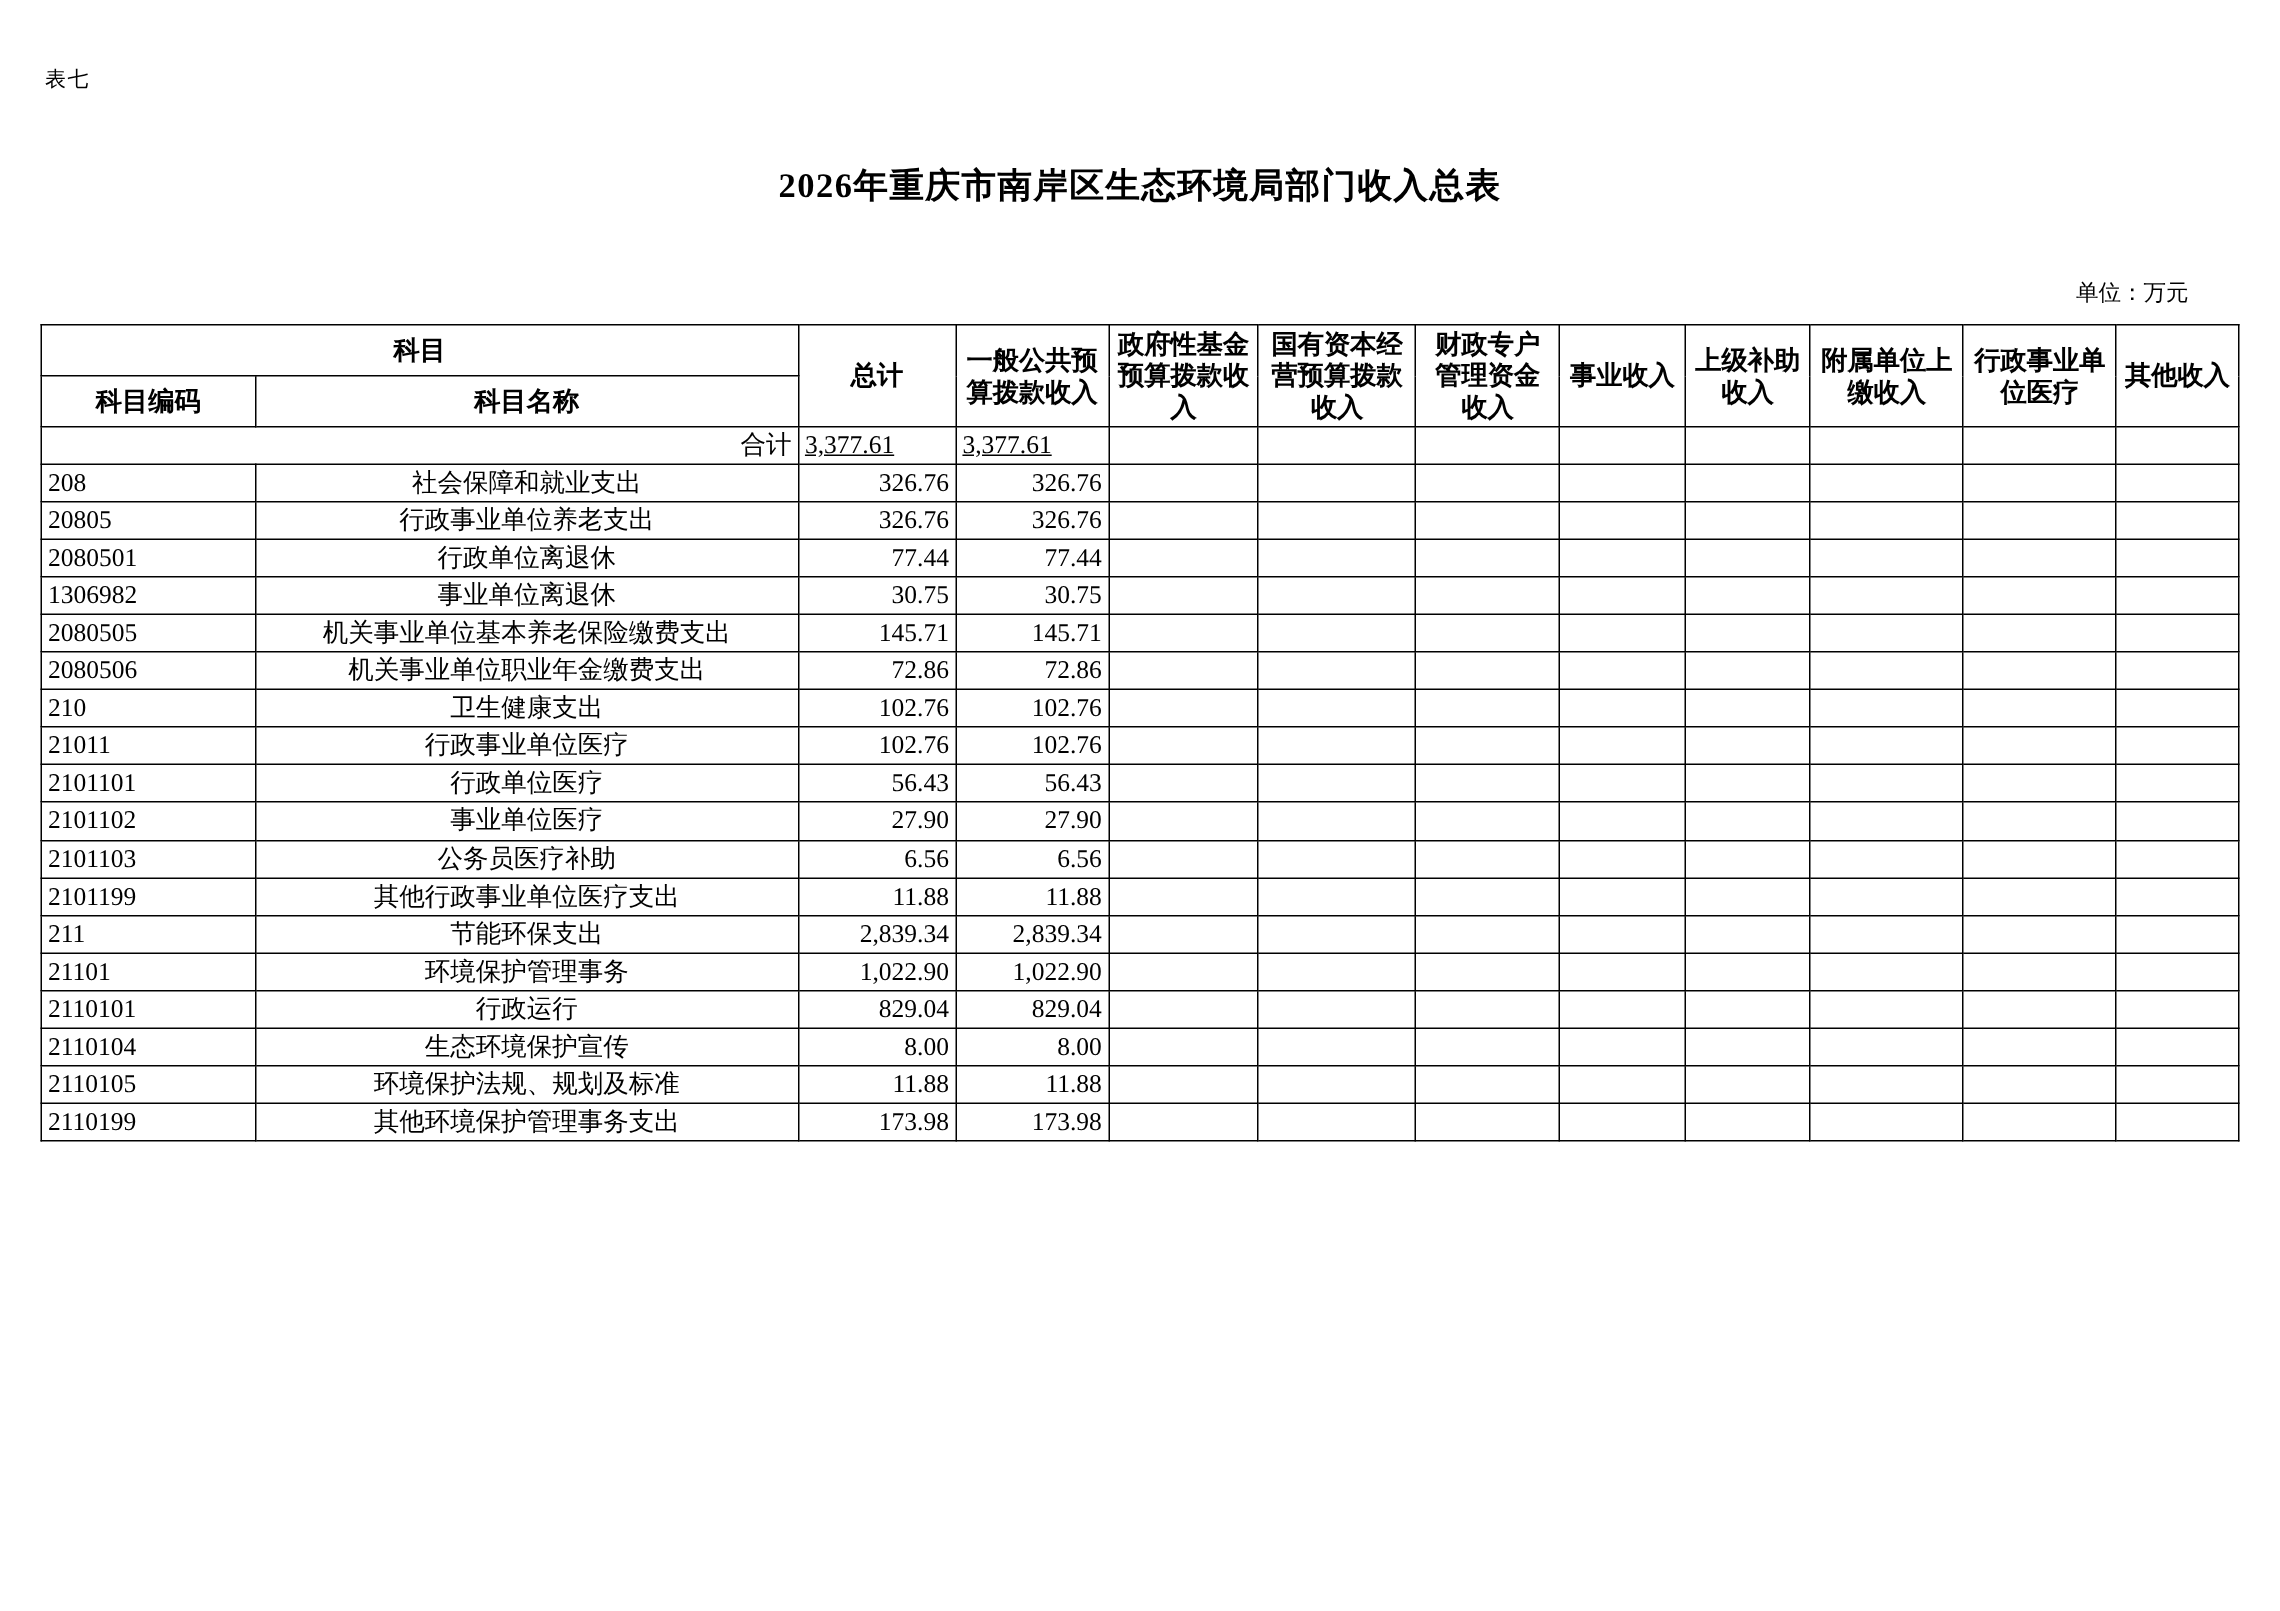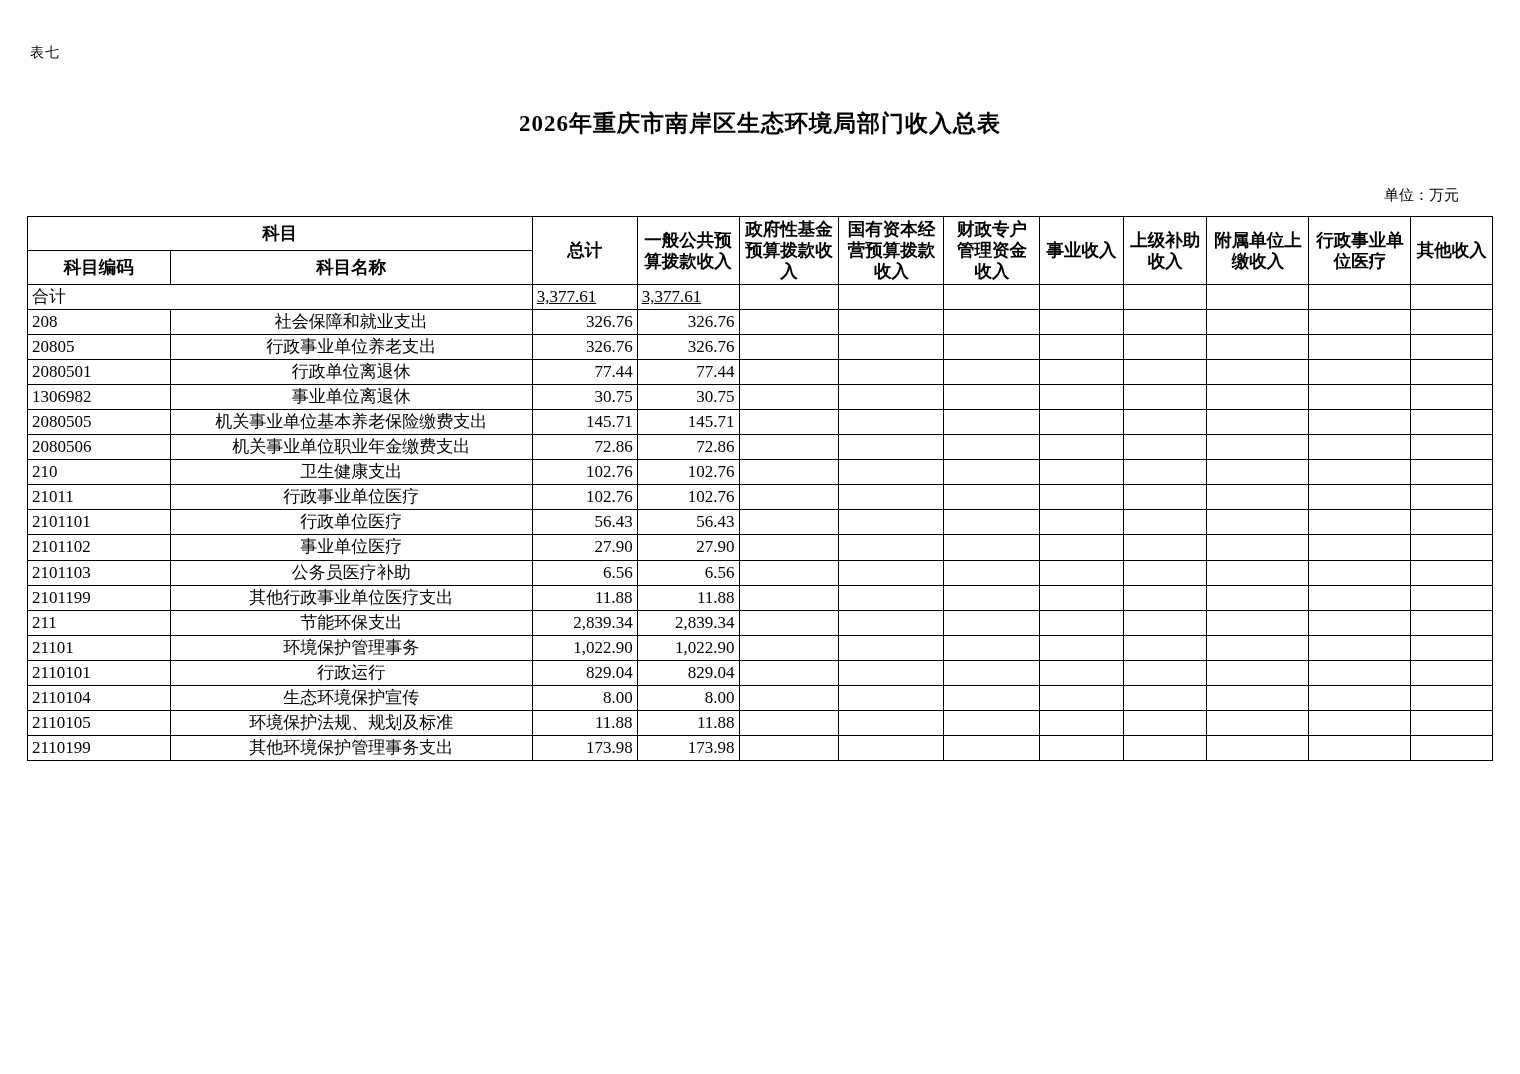--- a/index.html
+++ b/index.html
@@ -70,21 +70,21 @@
   td.name {
     text-align: center;
     padding-left: 14px;
   }
   td.num {
     text-align: right;
     padding-right: 8px;
     white-space: nowrap;
   }
   td.total-row-label {
-    text-align: left;
+    text-align: right;
     font-weight: bold;
     font-size: 18px;
   }
   td.total-num {
     padding-right: 8px;
     font-weight: bold;
     white-space: nowrap;
     text-decoration: underline;
   }
   .ind0 { padding-left: 10px; }

